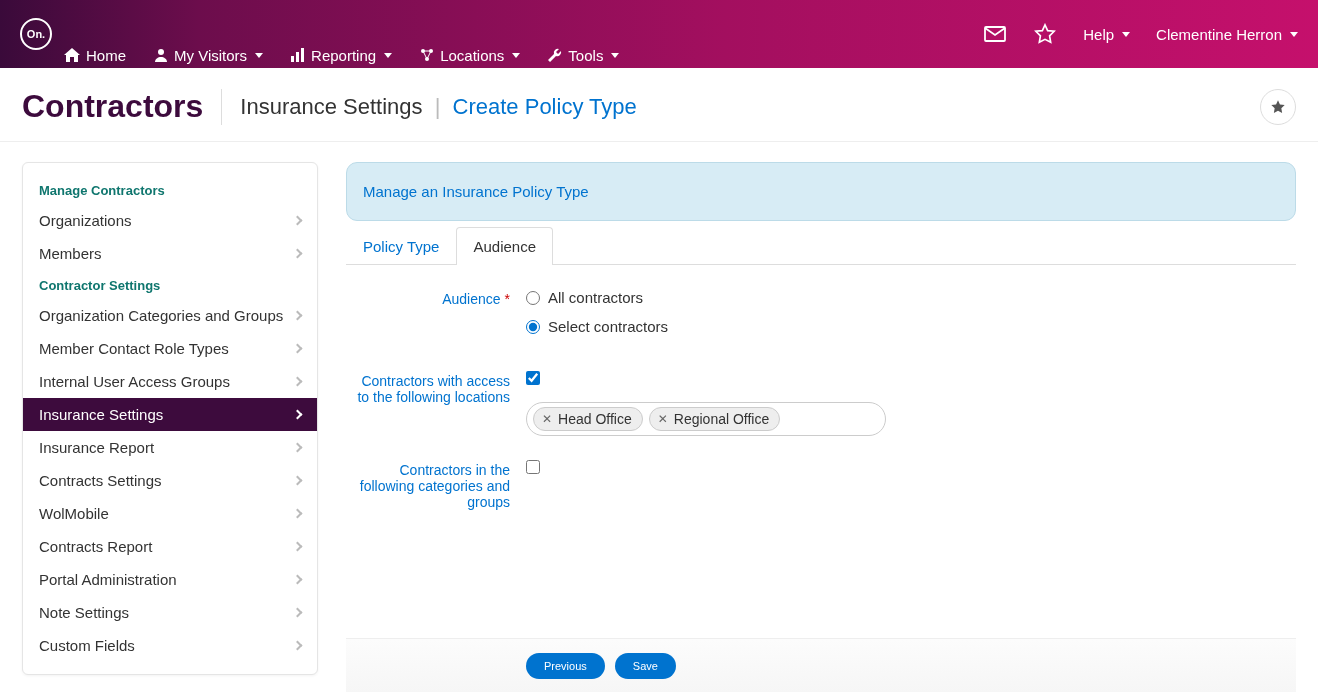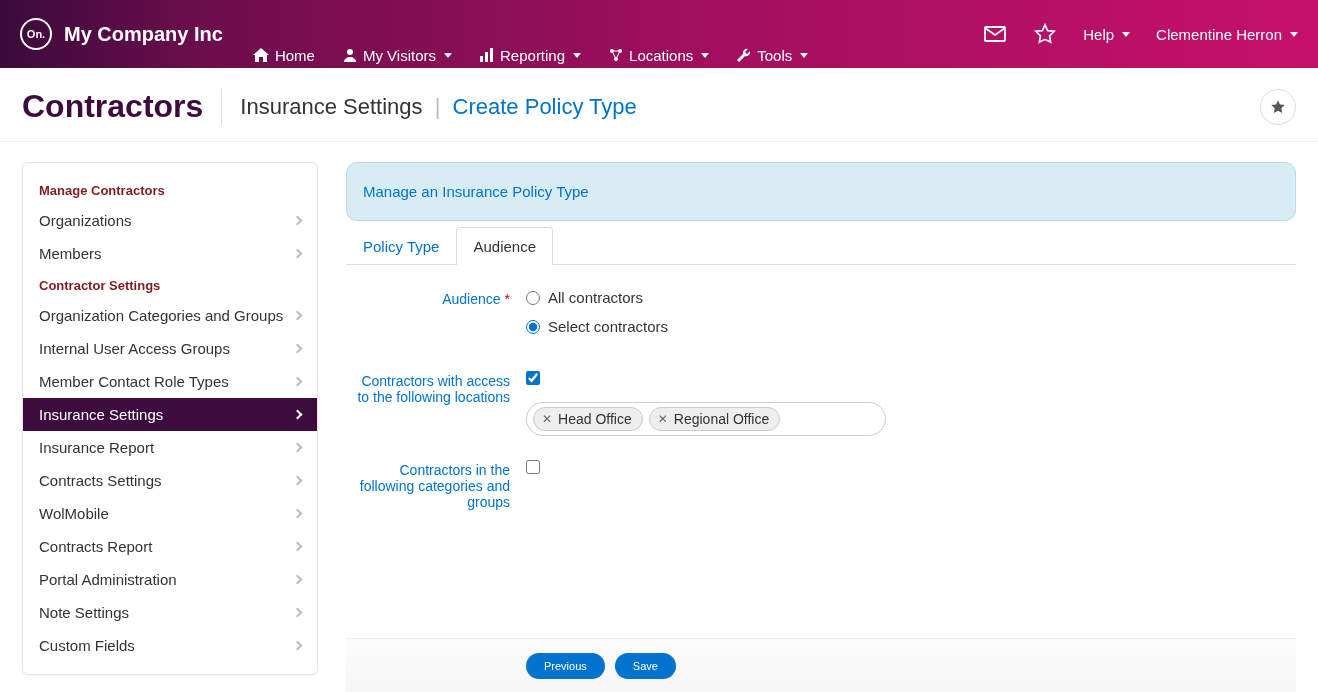--- a/index.html
+++ b/index.html
@@ -15,21 +15,21 @@
 .icon-btn { width: 24px; height: 24px; display: flex; align-items: center; justify-content: center; cursor: pointer; }
 .header-row { display: flex; align-items: center; padding: 20px 22px 16px; border-bottom: 1px solid #eee; }
 .page-title { font-size: 32px; font-weight: bold; color: #3d0b3d; }
 .header-sep { width: 1px; height: 36px; background: #ddd; margin: 0 18px; }
 .subtitle { font-size: 22px; color: #333; }
 .bc-sep { color: #bbb; margin: 0 6px; }
 .bc-link { color: #0073cf; }
 .star-circle { margin-left: auto; width: 36px; height: 36px; border: 1px solid #ddd; border-radius: 50%; display: flex; align-items: center; justify-content: center; cursor: pointer; color: #555; }
 .body-row { display: flex; padding: 20px 22px; gap: 28px; align-items: flex-start; }
 .sidebar { width: 296px; background: #fff; border: 1px solid #e5e5e5; border-radius: 6px; box-shadow: 0 1px 3px rgba(0,0,0,0.05); padding: 12px 0; }
-.side-heading { font-size: 13px; font-weight: bold; color: #7f1d1d; padding: 8px 16px 6px; }
+.side-heading { font-size: 13px; font-weight: bold; color: #0f766e; padding: 8px 16px 6px; }
 .side-item { display: flex; align-items: center; justify-content: space-between; padding: 8px 16px; cursor: pointer; font-size: 15px; color: #333; }
 .side-item.active { background: #3d0b3d; color: #fff; }
 .chev { width: 7px; height: 7px; border-right: 2px solid #bbb; border-bottom: 2px solid #bbb; transform: rotate(-45deg); }
 .side-item.active .chev { border-color: #fff; }
 .main { flex: 1; }
 .banner { background: #d7ecf5; border: 1px solid #bcdbe8; border-radius: 11px; padding: 20px 16px; color: #0073cf; margin-bottom: 5px; font-size: 15px; }
 .tabs { display: flex; border-bottom: 1px solid #ddd; }
 .tab { padding: 10px 16px; font-size: 15px; cursor: pointer; color: #0073cf; border: 1px solid transparent; border-bottom: none; position: relative; bottom: -1px; border-radius: 4px 4px 0 0; }
 .tab.active { color: #333; border-color: #ddd; background: #fff; }
 .form { padding: 24px 0; }
@@ -43,21 +43,20 @@
 .tag-x { font-size: 12px; color: #666; cursor: pointer; }
 .footer-bar { border-top: 1px solid #eee; background: linear-gradient(#fcfcfc, #f5f5f5); padding: 14px 0 22px 180px; display: flex; gap: 10px; margin-top: 80px; }
 .btn { background: #0073cf; color: #fff; border: none; border-radius: 16px; padding: 7px 18px; font-size: 11px; cursor: pointer; }
 input[type=checkbox], input[type=radio] { accent-color: #0073cf; width: 14px; height: 14px; }
 </style>
 </head>
 <body>
 
 <div class="topnav">
   <div class="logo-circle">On.</div>
-  <div class="company">My Company Inc</div>
   <div class="nav-items">
     <div class="nav-item">
       <svg width="16" height="14" viewBox="0 0 16 14">
           <path d="M8 0L0 7h2v7h4V9h4v5h4V7h2z"></path>
         </svg>
       <span>Home</span>
     </div>
     <div class="nav-item">
       <svg width="14" height="14" viewBox="0 0 14 14">
           <circle cx="7" cy="4" r="3"></circle>
@@ -145,25 +144,25 @@
           <span class="chev"></span>
         </div>
       </div>
     <div class="side-heading">Contractor Settings</div>
     <div id="sb2">
         <div class="side-item">
           <span>Organization Categories and Groups</span>
           <span class="chev"></span>
         </div>
         <div class="side-item">
+          <span>Member Contact Role Types</span>
+          <span class="chev"></span>
+        </div>
+        <div class="side-item">
           <span>Internal User Access Groups</span>
-          <span class="chev"></span>
-        </div>
-        <div class="side-item">
-          <span>Member Contact Role Types</span>
           <span class="chev"></span>
         </div>
         <div class="side-item active">
           <span>Insurance Settings</span>
           <span class="chev"></span>
         </div>
         <div class="side-item">
           <span>Insurance Report</span>
           <span class="chev"></span>
         </div>

